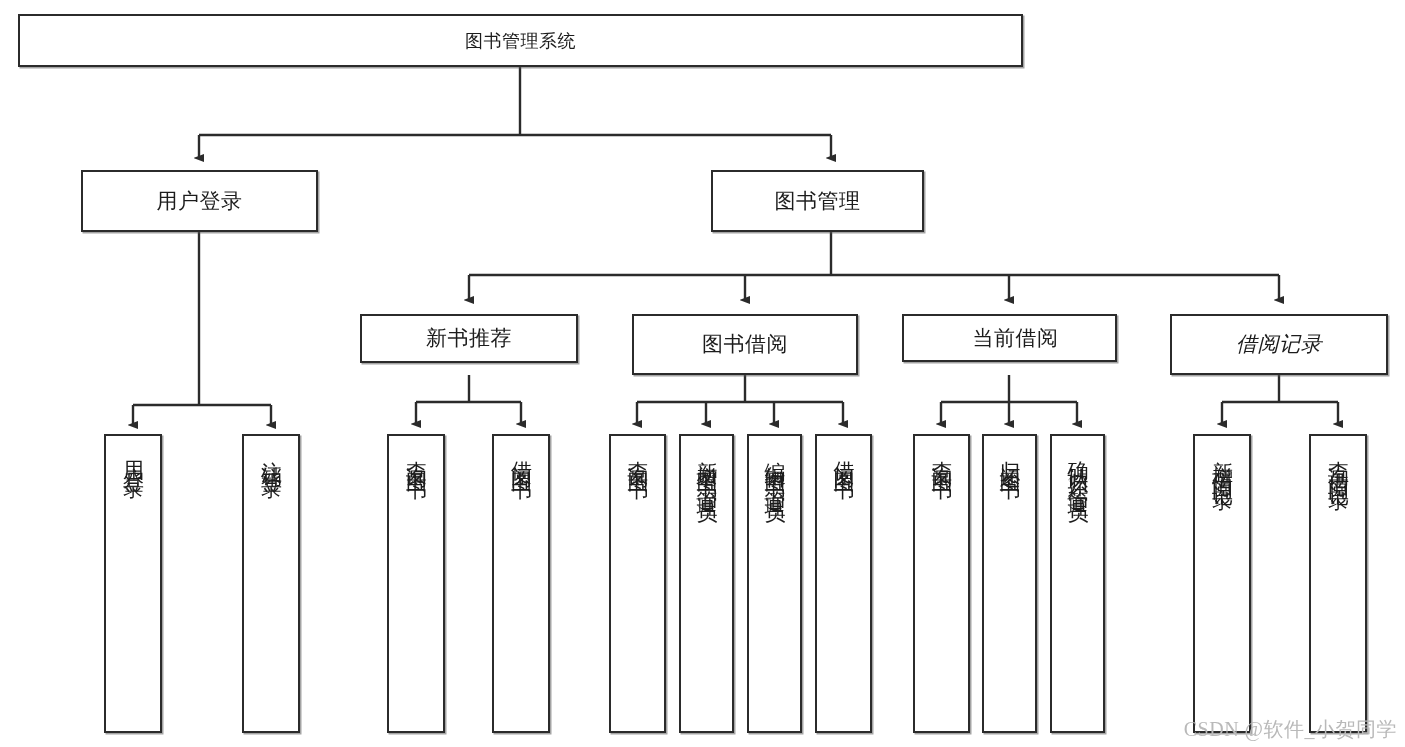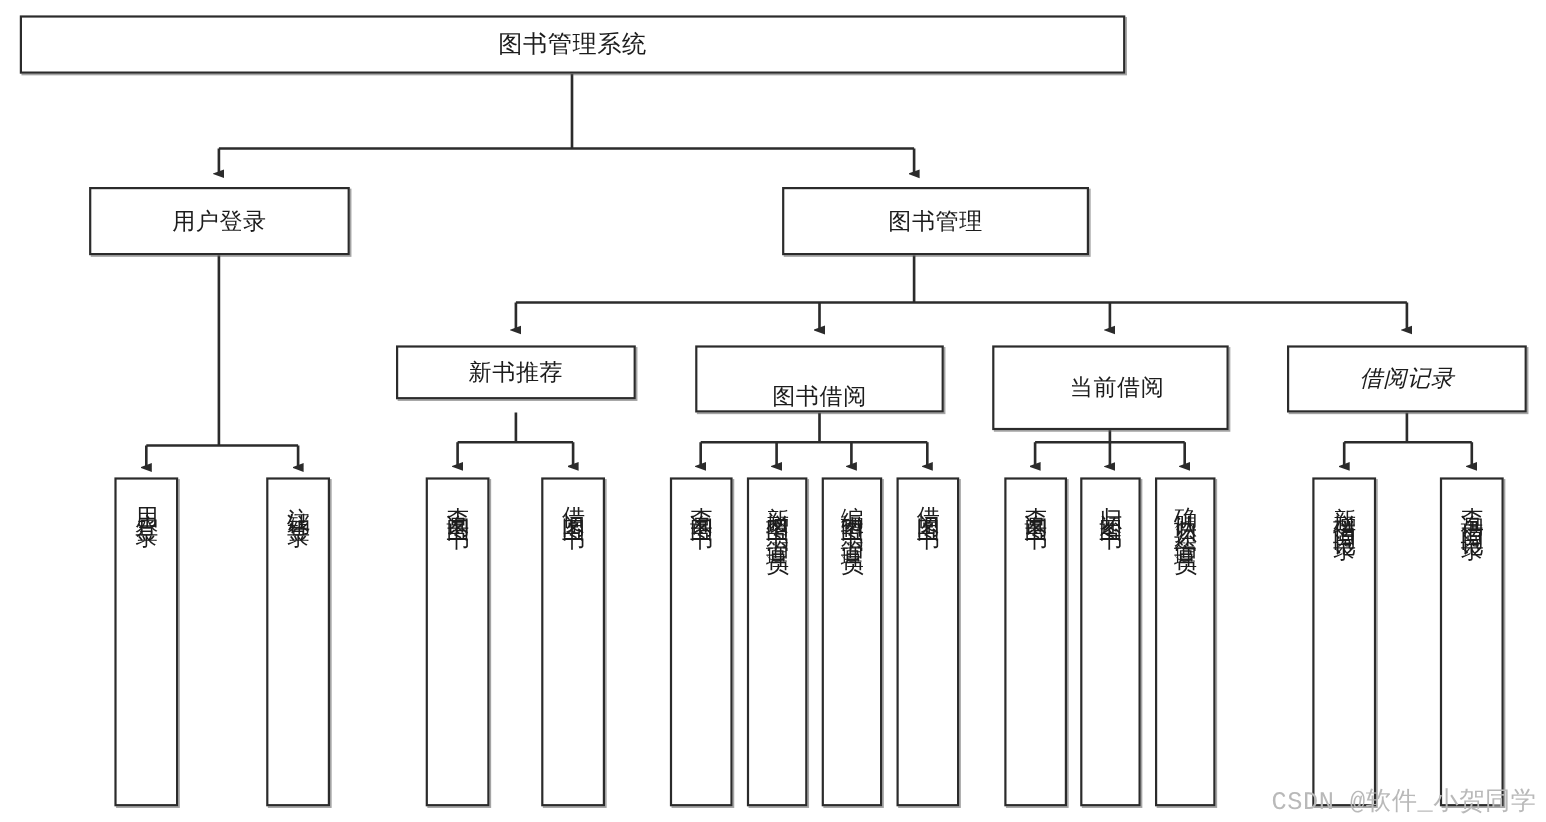--- a/index.html
+++ b/index.html
@@ -52,32 +52,32 @@
   }
   .node.vertical .node-label {
     writing-mode: vertical-rl;
     text-orientation: upright;
     -webkit-writing-mode: vertical-rl;
     white-space: nowrap;
     letter-spacing: 6px;
     font-size: 21px;
     padding-top: 8px;
   }
-  .node.root .node-label { font-size: 22px; }
+  .node.root .node-label { font-size: 18px; }
 
   #watermark {
     position: absolute;
     right: 8px;
     bottom: 4px;
-    font-size: 23px;
+    font-size: 20px;
     color: #b9b9b9;
     letter-spacing: 0.5px;
     white-space: nowrap;
     z-index: 5;
-    font-family: Liberation Mono, monospace;
+    font-family: Liberation Serif, serif;
   }
 </style>
 </head>
 <body>
 
 <div id="canvas">
 
   <svg id="edges" viewBox="0 0 1405 747" width="1405" height="747" xmlns="http://www.w3.org/2000/svg">
     <defs>
       <marker id="arrow" markerWidth="10" markerHeight="10" refX="5" refY="5" orient="auto" markerUnits="userSpaceOnUse">
@@ -129,31 +129,31 @@
     </g>
   </svg>
 
   <div class="node root" style="left:18px; top:14px; width:1005px; height:53px;">
     <span class="node-label">图书管理系统</span>
   </div>
 
   <div class="node" style="left:81px; top:170px; width:237px; height:62px;">
     <span class="node-label">用户登录</span>
   </div>
-  <div class="node" style="left:711px; top:170px; width:279px; height:62px;">
+  <div class="node" style="left:711px; top:170px; width:213px; height:62px;">
     <span class="node-label">图书管理</span>
   </div>
 
   <div class="node" style="left:360px; top:314px; width:218px; height:49px;">
     <span class="node-label">新书推荐</span>
   </div>
-  <div class="node" style="left:632px; top:314px; width:226px; height:61px;align-items:flex-end;">
+  <div class="node" style="left:632px; top:314px; width:226px; height:61px;">
     <span class="node-label">图书借阅</span>
   </div>
-  <div class="node" style="left:902px; top:314px; width:215px; height:77px;padding-left:12px;">
+  <div class="node" style="left:902px; top:314px; width:215px; height:48px;padding-left:12px;">
     <span class="node-label">当前借阅</span>
   </div>
   <div class="node" style="left:1170px; top:314px; width:218px; height:61px;font-style:italic;">
     <span class="node-label">借阅记录</span>
   </div>
 
   <div class="node vertical" style="left:104px; top:434px; width:58px; height:299px;">
     <span class="node-label">用户登录</span>
   </div>
   <div class="node vertical" style="left:242px; top:434px; width:58px; height:299px;">

